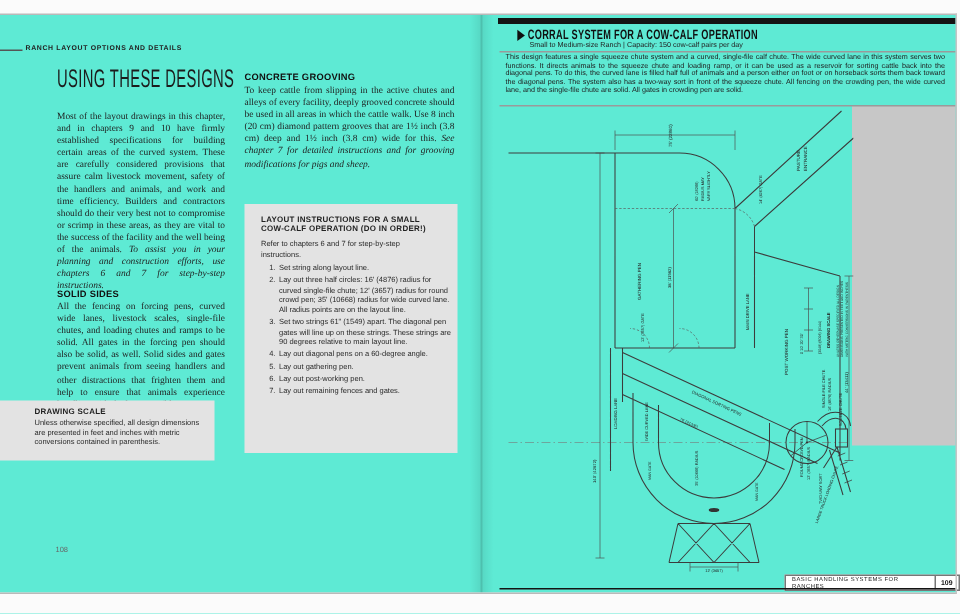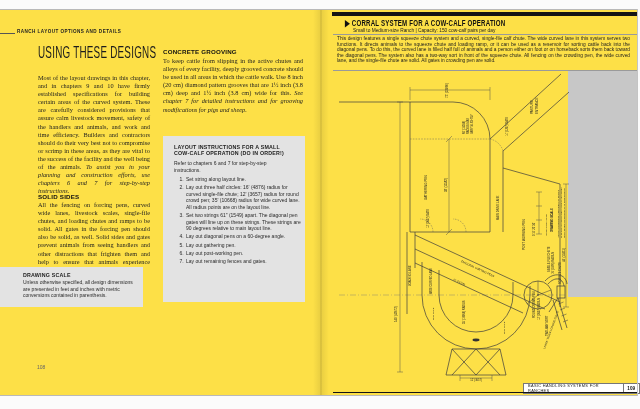--- a/index.html
+++ b/index.html
@@ -1,19 +1,19 @@
 <!DOCTYPE html>
 <html><head>
 <meta charset="utf-8">
 <style>
   html,body{margin:0;padding:0;}
   body{width:640px;height:409px;background:#fbfbfb;font-family:"Liberation Sans",sans-serif;overflow:hidden;position:relative;}
   .abs{position:absolute;}
   
-  #spread{left:0;top:10px;width:638px;height:385px;background:#fde047;}
+  #spread{left:0;top:10px;width:638px;height:385px;background:#5eead4;}
   #edge-top{left:0;top:9px;width:638px;height:1px;background:#b9b9b9;}
   #edge-bottom{left:0;top:395px;width:638px;height:1px;background:#b9b9b9;}
   #edge-right{left:637px;top:9px;width:1px;height:387px;background:#c4c4c4;}
   #gutter{left:313px;top:10px;width:16px;height:385px;
     background:linear-gradient(to right,rgba(0,0,0,0) 0%,rgba(0,0,0,.07) 42%,rgba(0,0,0,.18) 50%,rgba(0,0,0,.07) 58%,rgba(0,0,0,0) 100%);}
   
   .runhead{font-size:4.6px;font-weight:bold;letter-spacing:.45px;color:#222;}
   #lp-rule{left:0;top:32px;width:15px;height:.6px;background:#555;}
   #lp-title{left:38px;top:42px;font-size:17px;font-weight:400;color:#1c1c1c;transform:scaleX(.58);transform-origin:left top;white-space:nowrap;letter-spacing:.4px;}
   .serif{font-family:"Liberation Serif",serif;font-size:6.3px;line-height:8.1px;color:#1e1e1e;text-align:justify;}

